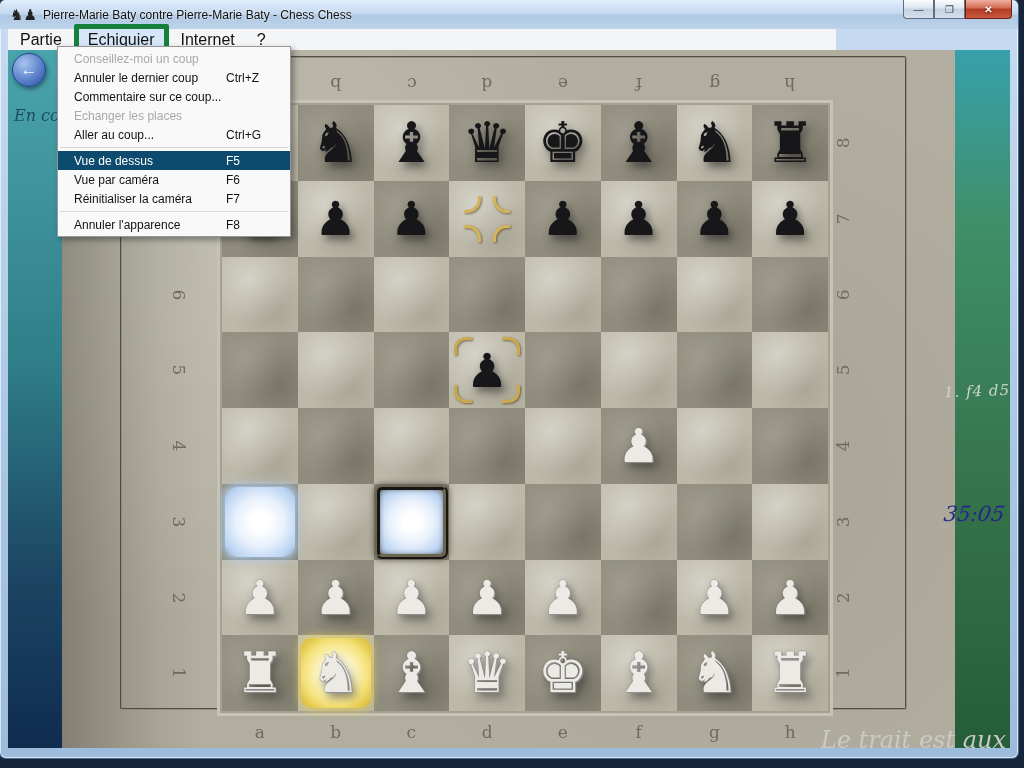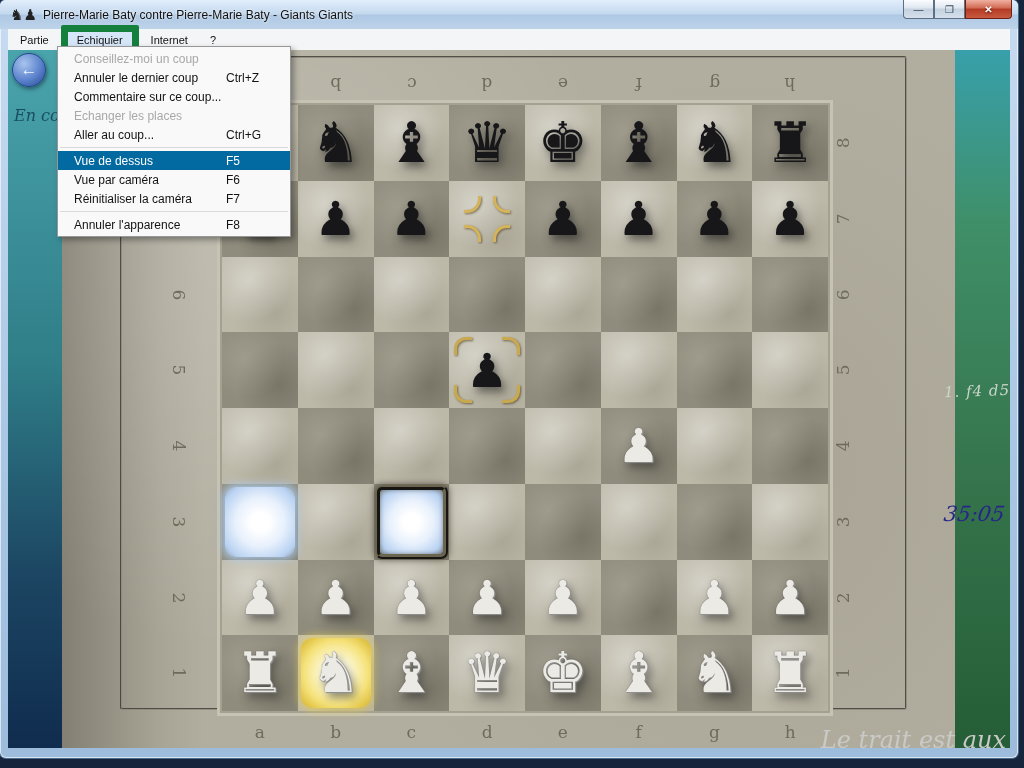--- a/index.html
+++ b/index.html
@@ -15,24 +15,24 @@
             background:linear-gradient(#e2eefb,#c3d8ee 48%,#aec8e4 52%,#bed3ea);}
   .title-icon{font-size:15px;color:#222;margin-right:6px;line-height:1;}
   .title-text{font-size:12px;color:#101010;text-shadow:0 0 3px #fff;}
   .winbtns{position:absolute;right:6px;top:0;display:flex;}
   .wbtn{width:29px;height:18px;border:1px solid #5d6f85;border-top:none;display:flex;align-items:center;
         justify-content:center;font-size:10px;color:#3a4a5c;
         background:linear-gradient(#fbfcfe,#dde6f0 45%,#c3d0de 50%,#d6e0ec);}
   .wbtn.min{border-radius:0 0 0 4px;}
   .wbtn.close{width:45px;border-radius:0 0 4px 0;color:#fff;font-weight:bold;border-color:#6e2014;
         background:linear-gradient(#f0b0a0,#d06a52 45%,#b43a24 50%,#c85a40);text-shadow:0 1px 2px #5a1208;}
-  .menubar{position:absolute;left:8px;top:29px;width:1002px;height:21px;background:#f4f5f6;
-           display:flex;align-items:center;font-size:11px;color:#111;border-bottom:1px solid #e2e2e2;}
+  .menubar{position:absolute;left:8px;top:29px;width:828px;height:21px;background:#f4f5f6;
+           display:flex;align-items:center;font-size:16px;color:#111;border-bottom:1px solid #e2e2e2;}
   .mitem{padding:2px 9px;margin-left:2px;border:1px solid transparent;}
-  .mitem.active{background:#d5e6f8;border:7px solid #15803d;border-radius:2px;}
+  .mitem.active{background:#d5e6f8;border:5px solid #15803d;border-radius:2px;}
 
   
   .client{position:absolute;left:8px;top:50px;width:1002px;height:698px;overflow:hidden;background:#7b9a8a;}
   .bg-left{position:absolute;left:0;top:0;width:56px;height:100%;
            background:linear-gradient(#4aa4ac,#2f7e88 45%,#1c4663 75%,#102c4e);}
   .bg-right{position:absolute;left:945px;top:0;right:0;height:100%;
            background:linear-gradient(#38a0ab,#3f8f68 25%,#36754d 60%,#245d36);}
   .stone{position:absolute;left:54px;top:0;width:893px;height:698px;
          background:#b2ae9f;
          background-image:radial-gradient(circle at 20% 30%,rgba(255,255,255,.18),transparent 45%),
@@ -108,30 +108,30 @@
   .turn-text{position:absolute;left:770px;top:676px;width:228px;text-align:right;
            font-family:"DejaVu Serif",serif;font-style:italic;color:#c9c9c6;font-size:24px;}
 
   
   .dropdown{position:absolute;left:57px;top:46px;width:232px;background:#f9f9f9;border:1px solid #979797;
             box-shadow:3px 3px 6px rgba(0,0,0,.35);z-index:50;padding:2px 0;font-size:12px;color:#131313;}
   .ditem{height:19px;display:flex;align-items:center;padding:0 12px 0 16px;}
   .ditem .lbl{flex:1;}
   .ditem .sc{width:52px;}
   .ditem.disabled{color:#a8a8a8;}
-  .ditem.hl{background:#0369a1;color:#fff;}
+  .ditem.hl{background:#0c4a6e;color:#fff;}
   .dsep{height:1px;background:#d9d9d9;margin:3px 2px;}
 </style>
 </head>
 <body>
 
 <div class="window">
   <div class="titlebar">
     <span class="title-icon">♞♟</span>
-    <span class="title-text">Pierre-Marie Baty contre Pierre-Marie Baty - Giants Giants</span>
+    <span class="title-text">Pierre-Marie Baty contre Pierre-Marie Baty - Chess Chess</span>
     <div class="winbtns">
       <div class="wbtn min">—</div>
       <div class="wbtn">❐</div>
       <div class="wbtn close">✕</div>
     </div>
   </div>
 
   <div class="menubar">
       <div class="mitem">Partie</div>
       <div class="mitem active">Echiquier</div>

